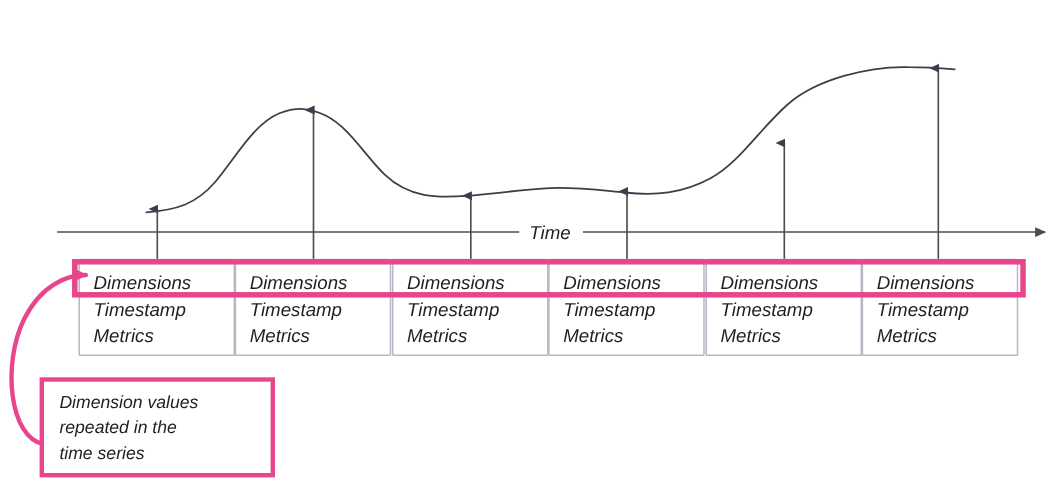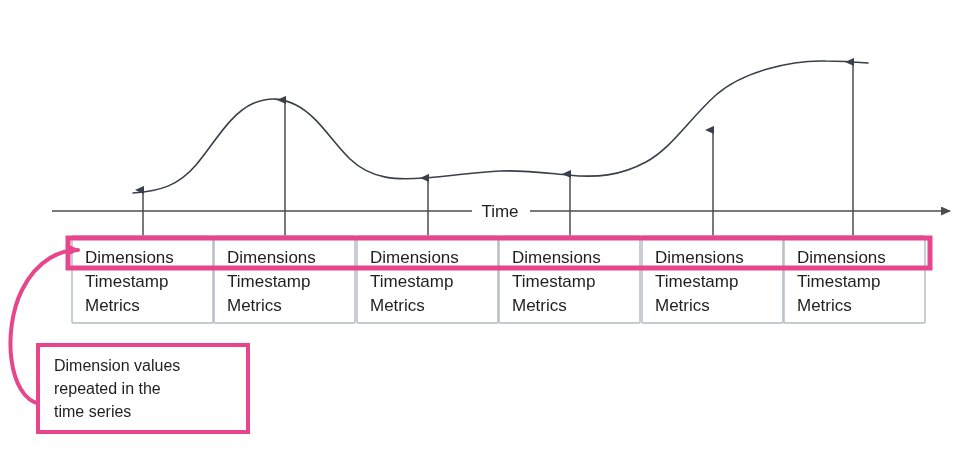--- a/index.html
+++ b/index.html
@@ -16,20 +16,21 @@
     font-family: "Liberation Sans", "DejaVu Sans", sans-serif;
     color: #1f1f1f;
   }
 
   #diagram-root {
     position: absolute;
     left: 0;
     top: 0;
     width: 964px;
     height: 450px;
+    font-style: italic;
   }
 
   
   #diagram-svg {
     position: absolute;
     left: 0;
     top: 0;
     width: 964px;
     height: 450px;
     display: block;

